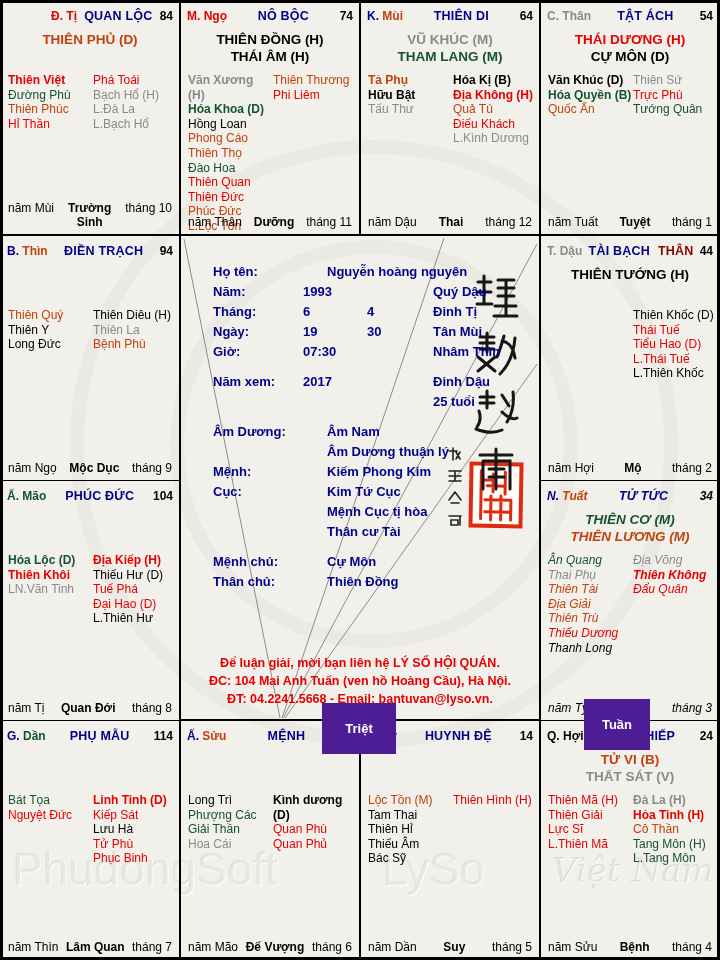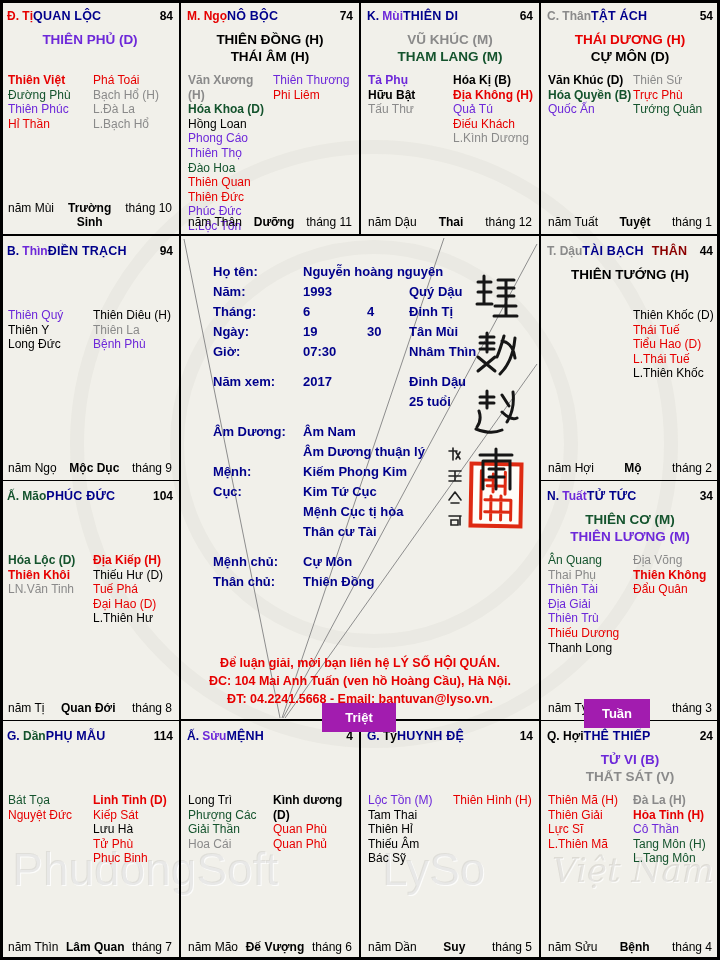--- a/index.html
+++ b/index.html
@@ -5,47 +5,47 @@
   html,body{margin:0;padding:0;background:#dcdcdc;}
   .board{position:relative;width:720px;height:960px;background:#f1f0ea;
     font-family:"Liberation Sans","DejaVu Sans",sans-serif;overflow:hidden;}
   .frame{position:absolute;inset:0;border:3px solid #000;pointer-events:none;z-index:9;}
   .ring{position:absolute;border:14px solid rgba(120,110,90,0.05);border-radius:50%;z-index:0;}
   .wm{position:absolute;z-index:0;font-weight:normal;color:rgba(110,110,110,0.14);
     text-shadow:1px 1px 0 rgba(255,255,255,0.8);white-space:nowrap;}
   .cell{position:absolute;border:1px solid #000;box-sizing:border-box;z-index:2;font-size:12px;}
   .hdr{display:flex;align-items:baseline;padding:8px 6px 0 6px;font-weight:bold;}
   .canchi{white-space:nowrap;}
-  .mid{flex:1;color:#00008b;font-size:12.5px;letter-spacing:.2px;}
+  .mid{flex:1;text-align:center;color:#00008b;font-size:12.5px;letter-spacing:.2px;}
   .extra{color:#8b0000;margin-left:8px;}
   .num{color:#000;text-align:right;}
   .mains{position:absolute;top:30px;left:0;right:0;text-align:center;font-weight:bold;
     font-size:13.5px;line-height:17px;}
   .cols{position:absolute;top:72px;left:7px;right:1px;display:flex;line-height:14.6px;}
   .col{width:50%;}
   .ftr{position:absolute;bottom:5px;left:7px;right:7px;display:flex;color:#000;}
   .ftr .stage{flex:1;text-align:center;font-weight:bold;}
-  .c-red{color:#e60000}.c-orange{color:#6d28d9}
+  .c-red{color:#e60000}.c-orange{color:#c2410c}
   .c-green{color:#14532d}.c-gray{color:#8a8a8a}.c-black{color:#000}
   .c-navy{color:#00008b}.b{font-weight:bold}
   .center{position:absolute;left:180px;top:235px;width:360px;height:485px;
     border:1px solid #000;box-sizing:border-box;z-index:2;}
   .crow{display:flex;color:#00008b;font-weight:bold;font-size:13px;line-height:20px;
     padding-left:32px;}
   .crow .lb{width:90px;}
   .crow .v1{width:64px;}
   .crow .v2{width:42px;}
-  .crow .v3{flex:1;}
+  .crow .v3{flex:1;margin-left:24px;}
   .crow.gap{margin-top:10px;}
   .crows{position:relative;padding-top:26px;z-index:3;}
   .contact{position:absolute;left:0;right:0;top:418px;text-align:center;color:#e60000;
     font-weight:bold;font-size:12.5px;line-height:18px;z-index:3;}
   .lines{position:absolute;inset:0;z-index:1;}
-  .badge{position:absolute;background:#a21caf;color:#fff;font-weight:bold;font-size:13px;
-    text-align:center;z-index:8;padding:7px 0;font-family:"Liberation Sans",sans-serif;}
+  .badge{position:absolute;background:#4c1d95;color:#fff;font-weight:bold;font-size:13px;
+    text-align:center;z-index:8;padding:18px 0;font-family:"Liberation Sans",sans-serif;}
   .callig{position:absolute;left:292px;top:36px;z-index:2;}
   .callig svg{display:block;margin:0 auto 10px auto;}
   .side-chars{position:absolute;left:266px;top:210px;z-index:2;}
   .side-chars svg{display:block;margin-bottom:6px;}
   .seal{position:absolute;left:288px;top:226px;width:54px;height:66px;background:#fffdf8;
     border:4px solid #de2a12;box-sizing:border-box;z-index:2;transform:rotate(1deg);}
   .vnwm{position:absolute;z-index:0;font-style:italic;font-family:"DejaVu Serif",serif;
     color:rgba(120,115,100,0.16);text-shadow:1px 1px 0 rgba(255,255,255,.7);}
 </style>
 </head>
@@ -53,21 +53,21 @@
 
 <div class="board">
 
   <div class="ring" style="left:70px;top:140px;width:580px;height:580px;"></div>
   <div class="ring" style="left:170px;top:240px;width:380px;height:380px;"></div>
   <div class="wm" style="left:12px;top:842px;font-size:46px;">PhudongSoft</div>
   <div class="wm" style="left:382px;top:842px;font-size:46px;">LySo</div>
   <div class="vnwm" style="left:552px;top:850px;font-size:34px;">Việt Nam</div>
 
   <div id="cells">
-      <div class="cell" style="left: 0px; top: 0px; width: 180px; height: 235px;">
+      <div class="cell" style="left: 0px; top: 0px; width: 180px; height: 235px; padding-left: 44px;">
         <div class="hdr">
           <span class="canchi"><span class="c-red">Đ. </span><span class="c-red">Tị</span></span>
           <span class="mid"><span>QUAN LỘC</span></span>
           <span class="num">84</span>
         </div>
         <div class="mains">
           <div class="c-orange">THIÊN PHỦ (D)</div>
         </div>
         <div class="cols">
           <div class="col">
@@ -249,21 +249,21 @@
             <div class="c-red">Đại Hao (D)</div>
             <div class="c-black">L.Thiên Hư</div>
           </div>
         </div>
         <div class="ftr">
           <span>năm Tị</span>
           <span class="stage">Quan Đới</span>
           <span>tháng 8</span>
         </div>
       </div>
-      <div class="cell" style="left: 540px; top: 480px; width: 180px; height: 241px;">
+      <div class="cell" style="left: 540px; top: 480px; width: 180px; height: 241px; font-style: italic;">
         <div class="hdr">
           <span class="canchi"><span class="c-navy">N. </span><span class="c-orange">Tuất</span></span>
           <span class="mid"><span>TỬ TỨC</span></span>
           <span class="num">34</span>
         </div>
         <div class="mains">
           <div class="c-green">THIÊN CƠ (M)</div>
           <div class="c-orange">THIÊN LƯƠNG (M)</div>
         </div>
         <div class="cols">

